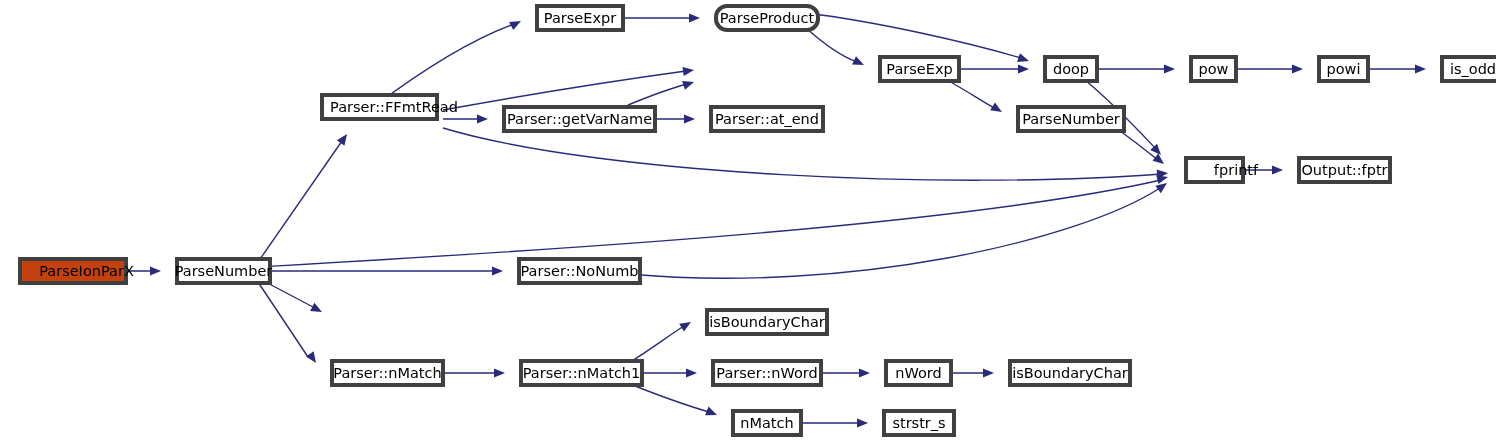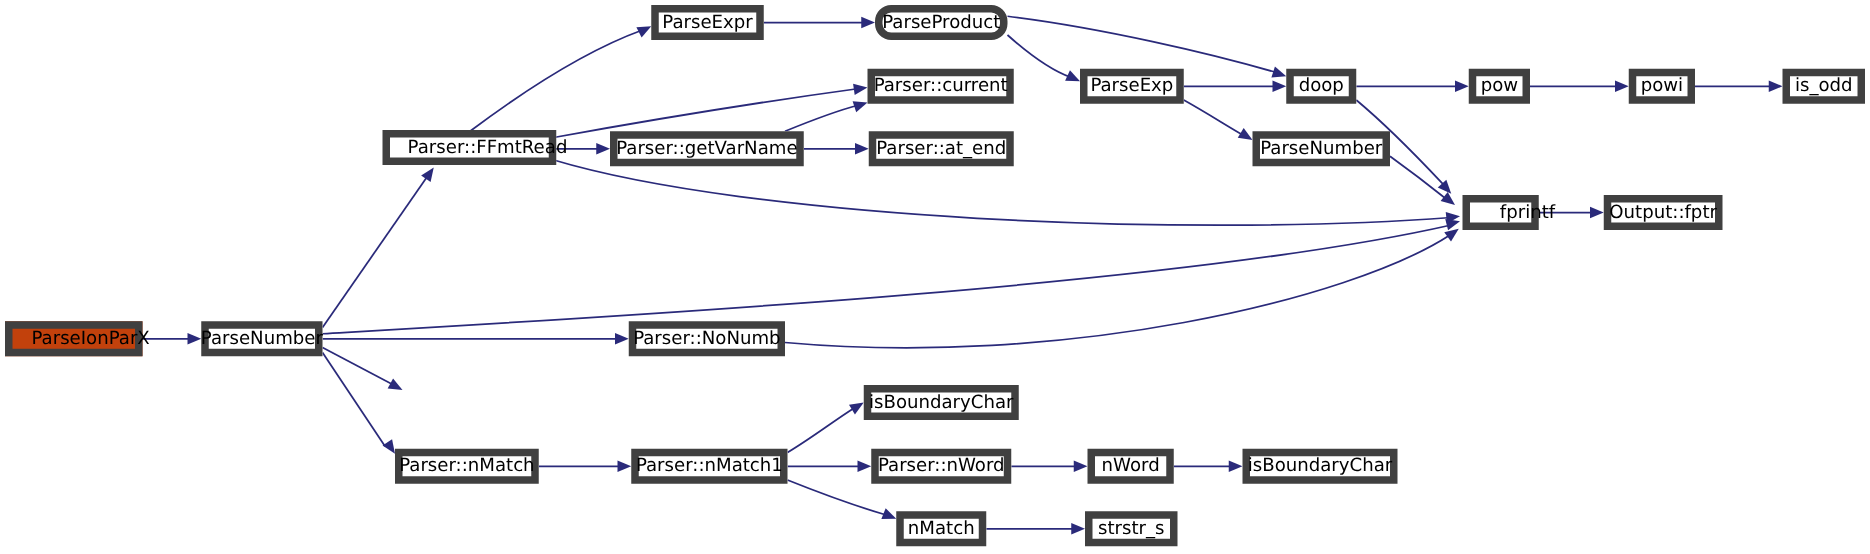--- a/index.html
+++ b/index.html
@@ -19,30 +19,31 @@
     position: absolute;
     left: 0;
     top: 0;
     width: 1496px;
     height: 443px;
     pointer-events: none;
   }
   .node {
     position: absolute;
     box-sizing: border-box;
-    border: 6px solid #404040;
+    border: 4px solid #404040;
     background: #ffffff;
     color: #000000;
     font-size: 14.5px;
     line-height: 1;
     display: flex;
     align-items: center;
     justify-content: center;
     white-space: nowrap;
     letter-spacing: 0px;
+    margin-left: 14px;
   }
   .node.highlight {
     background: #c2410c;
     padding-left: 27px;
   }
 </style>
 </head>
 <body>
 
 <div id="canvas">
@@ -105,24 +106,23 @@
       <polygon points="0,0 -11,-4.6 -11,4.6" fill="#2a2a7a" transform="translate(717,415) rotate(22)"></polygon>
       <path d="M 809,373 L 861,373" fill="none" stroke="#2a2a7a" stroke-width="1.4"></path>
       <polygon points="0,0 -11,-4.6 -11,4.6" fill="#2a2a7a" transform="translate(870,373) rotate(0)"></polygon>
       <path d="M 939,373 L 985,373" fill="none" stroke="#2a2a7a" stroke-width="1.4"></path>
       <polygon points="0,0 -11,-4.6 -11,4.6" fill="#2a2a7a" transform="translate(994,373) rotate(0)"></polygon>
       <path d="M 789,423 L 859,423" fill="none" stroke="#2a2a7a" stroke-width="1.4"></path>
       <polygon points="0,0 -11,-4.6 -11,4.6" fill="#2a2a7a" transform="translate(868,423) rotate(0)"></polygon>
     </svg>
 <div class="node highlight" style="left: 4px; top: 257px; width: 110px; height: 28px;">ParseIonParX</div>
     <div class="node" style="left: 161px; top: 257px; width: 97px; height: 28px;">ParseNumber</div>
-    <div class="node" style="left: 306px; top: 104px; width: 139px; height: 28px; padding-left: 29px;">Parser::FFmtRead</div>
+    <div class="node" style="left: 306px; top: 93px; width: 119px; height: 28px; padding-left: 29px;">Parser::FFmtRead</div>
     <div class="node" style="left: 521px; top: 4px; width: 90px; height: 28px;">ParseExpr</div>
     <div class="node" style="left: 700px; top: 4px; width: 106px; height: 28px; border-radius: 13px;">ParseProduct</div>
-    <div class="node" style="left: 694px; top: 55px; width: 117px; height: 28px;">Parser::current</div>
     <div class="node" style="left: 488px; top: 105px; width: 155px; height: 28px;">Parser::getVarName</div>
     <div class="node" style="left: 695px; top: 105px; width: 116px; height: 28px;">Parser::at_end</div>
     <div class="node" style="left: 864px; top: 55px; width: 83px; height: 28px;">ParseExp</div>
     <div class="node" style="left: 1029px; top: 55px; width: 56px; height: 28px;">doop</div>
     <div class="node" style="left: 1175px; top: 55px; width: 49px; height: 28px;">pow</div>
     <div class="node" style="left: 1303px; top: 55px; width: 53px; height: 28px;">powi</div>
     <div class="node" style="left: 1426px; top: 55px; width: 66px; height: 28px;">is_odd</div>
     <div class="node" style="left: 1002px; top: 105px; width: 110px; height: 28px;">ParseNumber</div>
     <div class="node" style="left: 1170px; top: 156px; width: 61px; height: 28px; padding-left: 43px;">fprintf</div>
     <div class="node" style="left: 1283px; top: 156px; width: 95px; height: 28px;">Output::fptr</div>

